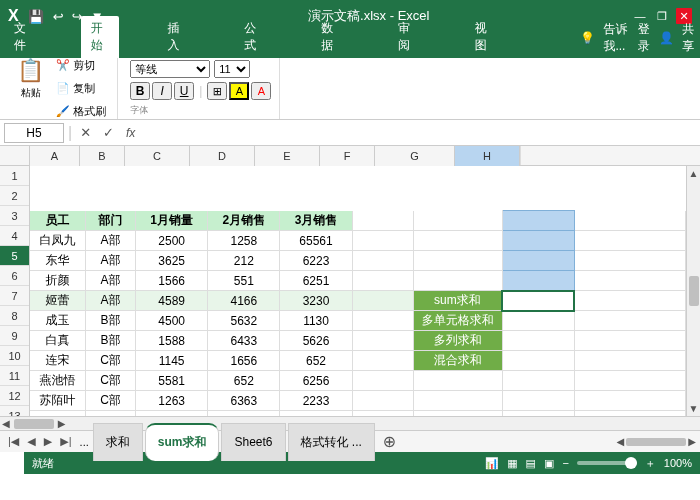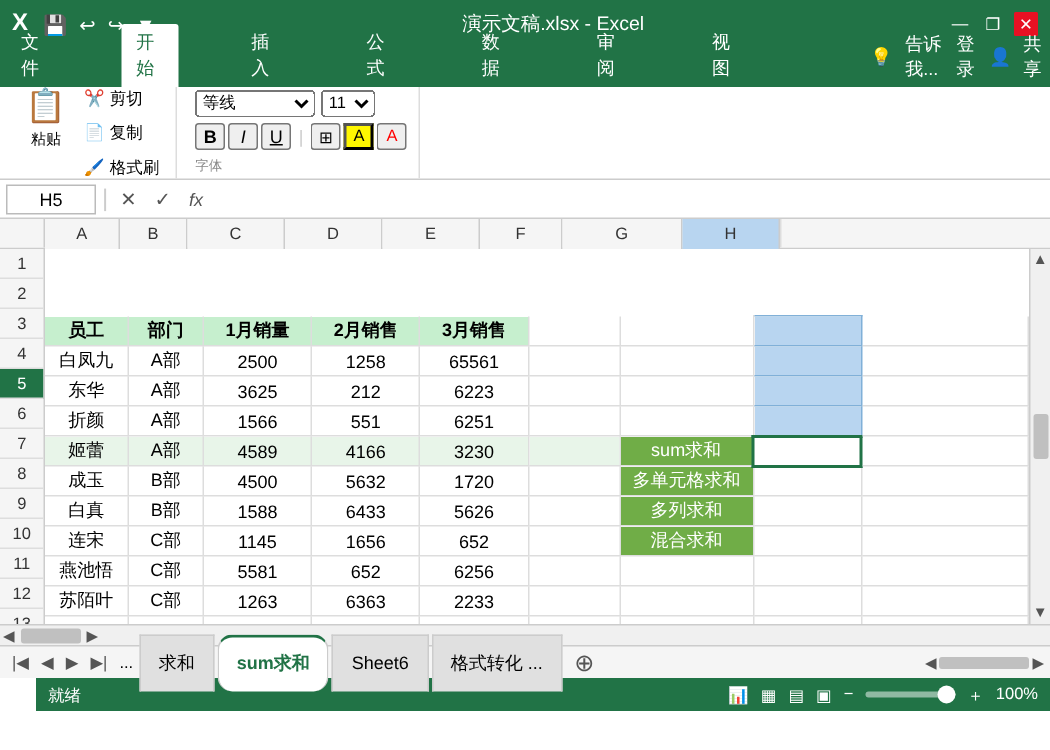--- a/index.html
+++ b/index.html
@@ -436,21 +436,21 @@
           <td style="border:2px solid #217346;background:#fff;"></td>
           <td></td>
         </tr>
 
 
         <tr>
           <td class="center">成玉</td>
           <td class="center">B部</td>
           <td class="center">4500</td>
           <td class="center">5632</td>
-          <td class="center">1720</td>
+          <td class="center">1130</td>
           <td></td>
           <td class="green-btn">多单元格求和</td>
           <td style="border:1px solid #ddd;"></td>
           <td></td>
         </tr>
 
         <tr>
           <td class="center">白真</td>
           <td class="center">B部</td>
           <td class="center">1588</td>

